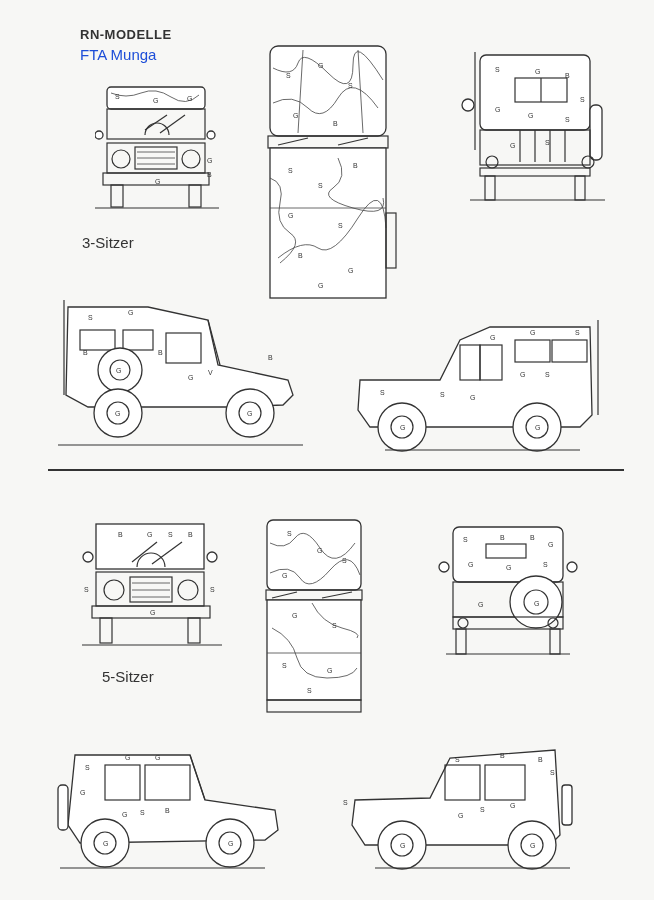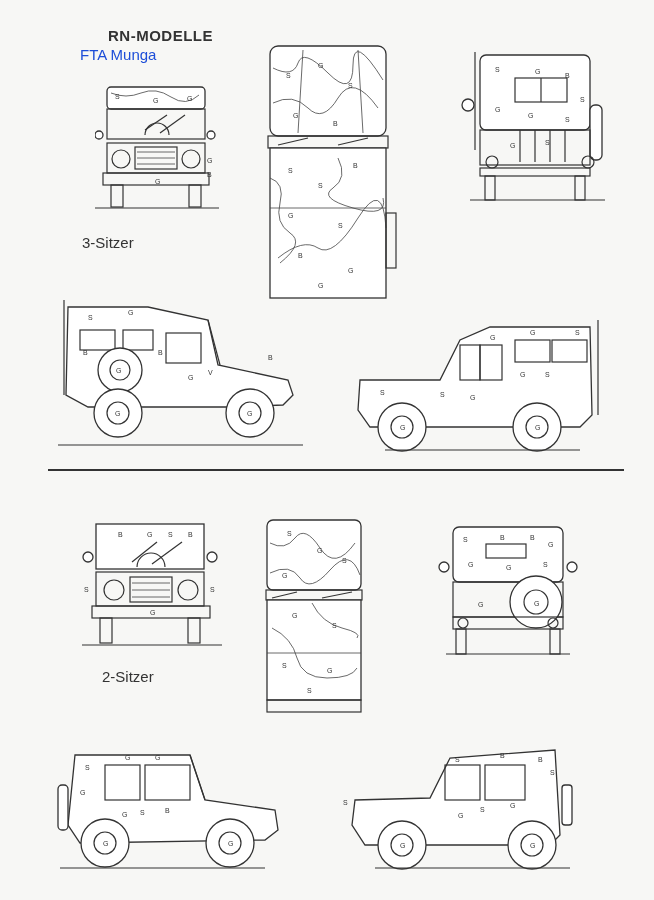--- a/index.html
+++ b/index.html
@@ -1,18 +1,18 @@
 <!DOCTYPE html>
 <html><head>
 <meta charset="utf-8">
 <style>
   html,body{margin:0;padding:0;}
   body{width:654px;height:900px;background:#f7f7f5;position:relative;overflow:hidden;font-family:"Liberation Sans",sans-serif;color:#222;}
   .abs{position:absolute;}
-  .brand{left:80px;top:27px;font-size:15px;font-weight:bold;letter-spacing:0.5px;color:#333;margin-left:28px;}
+  .brand{left:80px;top:27px;font-size:13px;font-weight:bold;letter-spacing:0.5px;color:#333;}
   .model{left:80px;top:46px;font-size:15px;color:#1d4ed8;}
   .variant{font-size:15px;color:#333;}
   .divider{left:48px;top:469px;width:576px;height:2px;background:#333;}
   svg .l{fill:none;stroke:#333;stroke-width:1.2;}
   svg .t{fill:none;stroke:#444;stroke-width:0.8;}
   svg .w{fill:#fff;stroke:#333;stroke-width:1.3;}
   svg text{font-family:"Liberation Sans",sans-serif;font-size:7px;fill:#333;}
 </style>
 </head>
 <body>
@@ -154,21 +154,21 @@
     <text x="235" y="20">S</text>
     <text x="180" y="62">G</text>
     <text x="205" y="62">S</text>
     <text x="130" y="85">G</text>
     <text x="40" y="80">S</text>
     <text x="100" y="82">S</text>
 </svg>
 
 <div class="abs divider"></div>
 
-<div class="abs variant" style="left:102px;top:668px;">2-Sitzer</div>
+<div class="abs variant" style="left:102px;top:668px;">5-Sitzer</div>
 
 <svg class="abs" style="left:82px;top:522px;" width="140" height="125">
   <rect class="w" x="14" y="2" width="108" height="45"></rect>
   <line class="l" x1="50" y1="40" x2="75" y2="20"></line>
     <line class="l" x1="70" y1="42" x2="100" y2="20"></line>
   <path class="l" d="M55 45 a14 14 0 0 1 28 0"></path>
   <circle class="w" cx="6" cy="35" r="5"></circle>
     <circle class="w" cx="130" cy="35" r="5"></circle>
   <rect class="l" x="14" y="50" width="108" height="34"></rect>
   <rect class="l" x="48" y="55" width="42" height="25"></rect>

